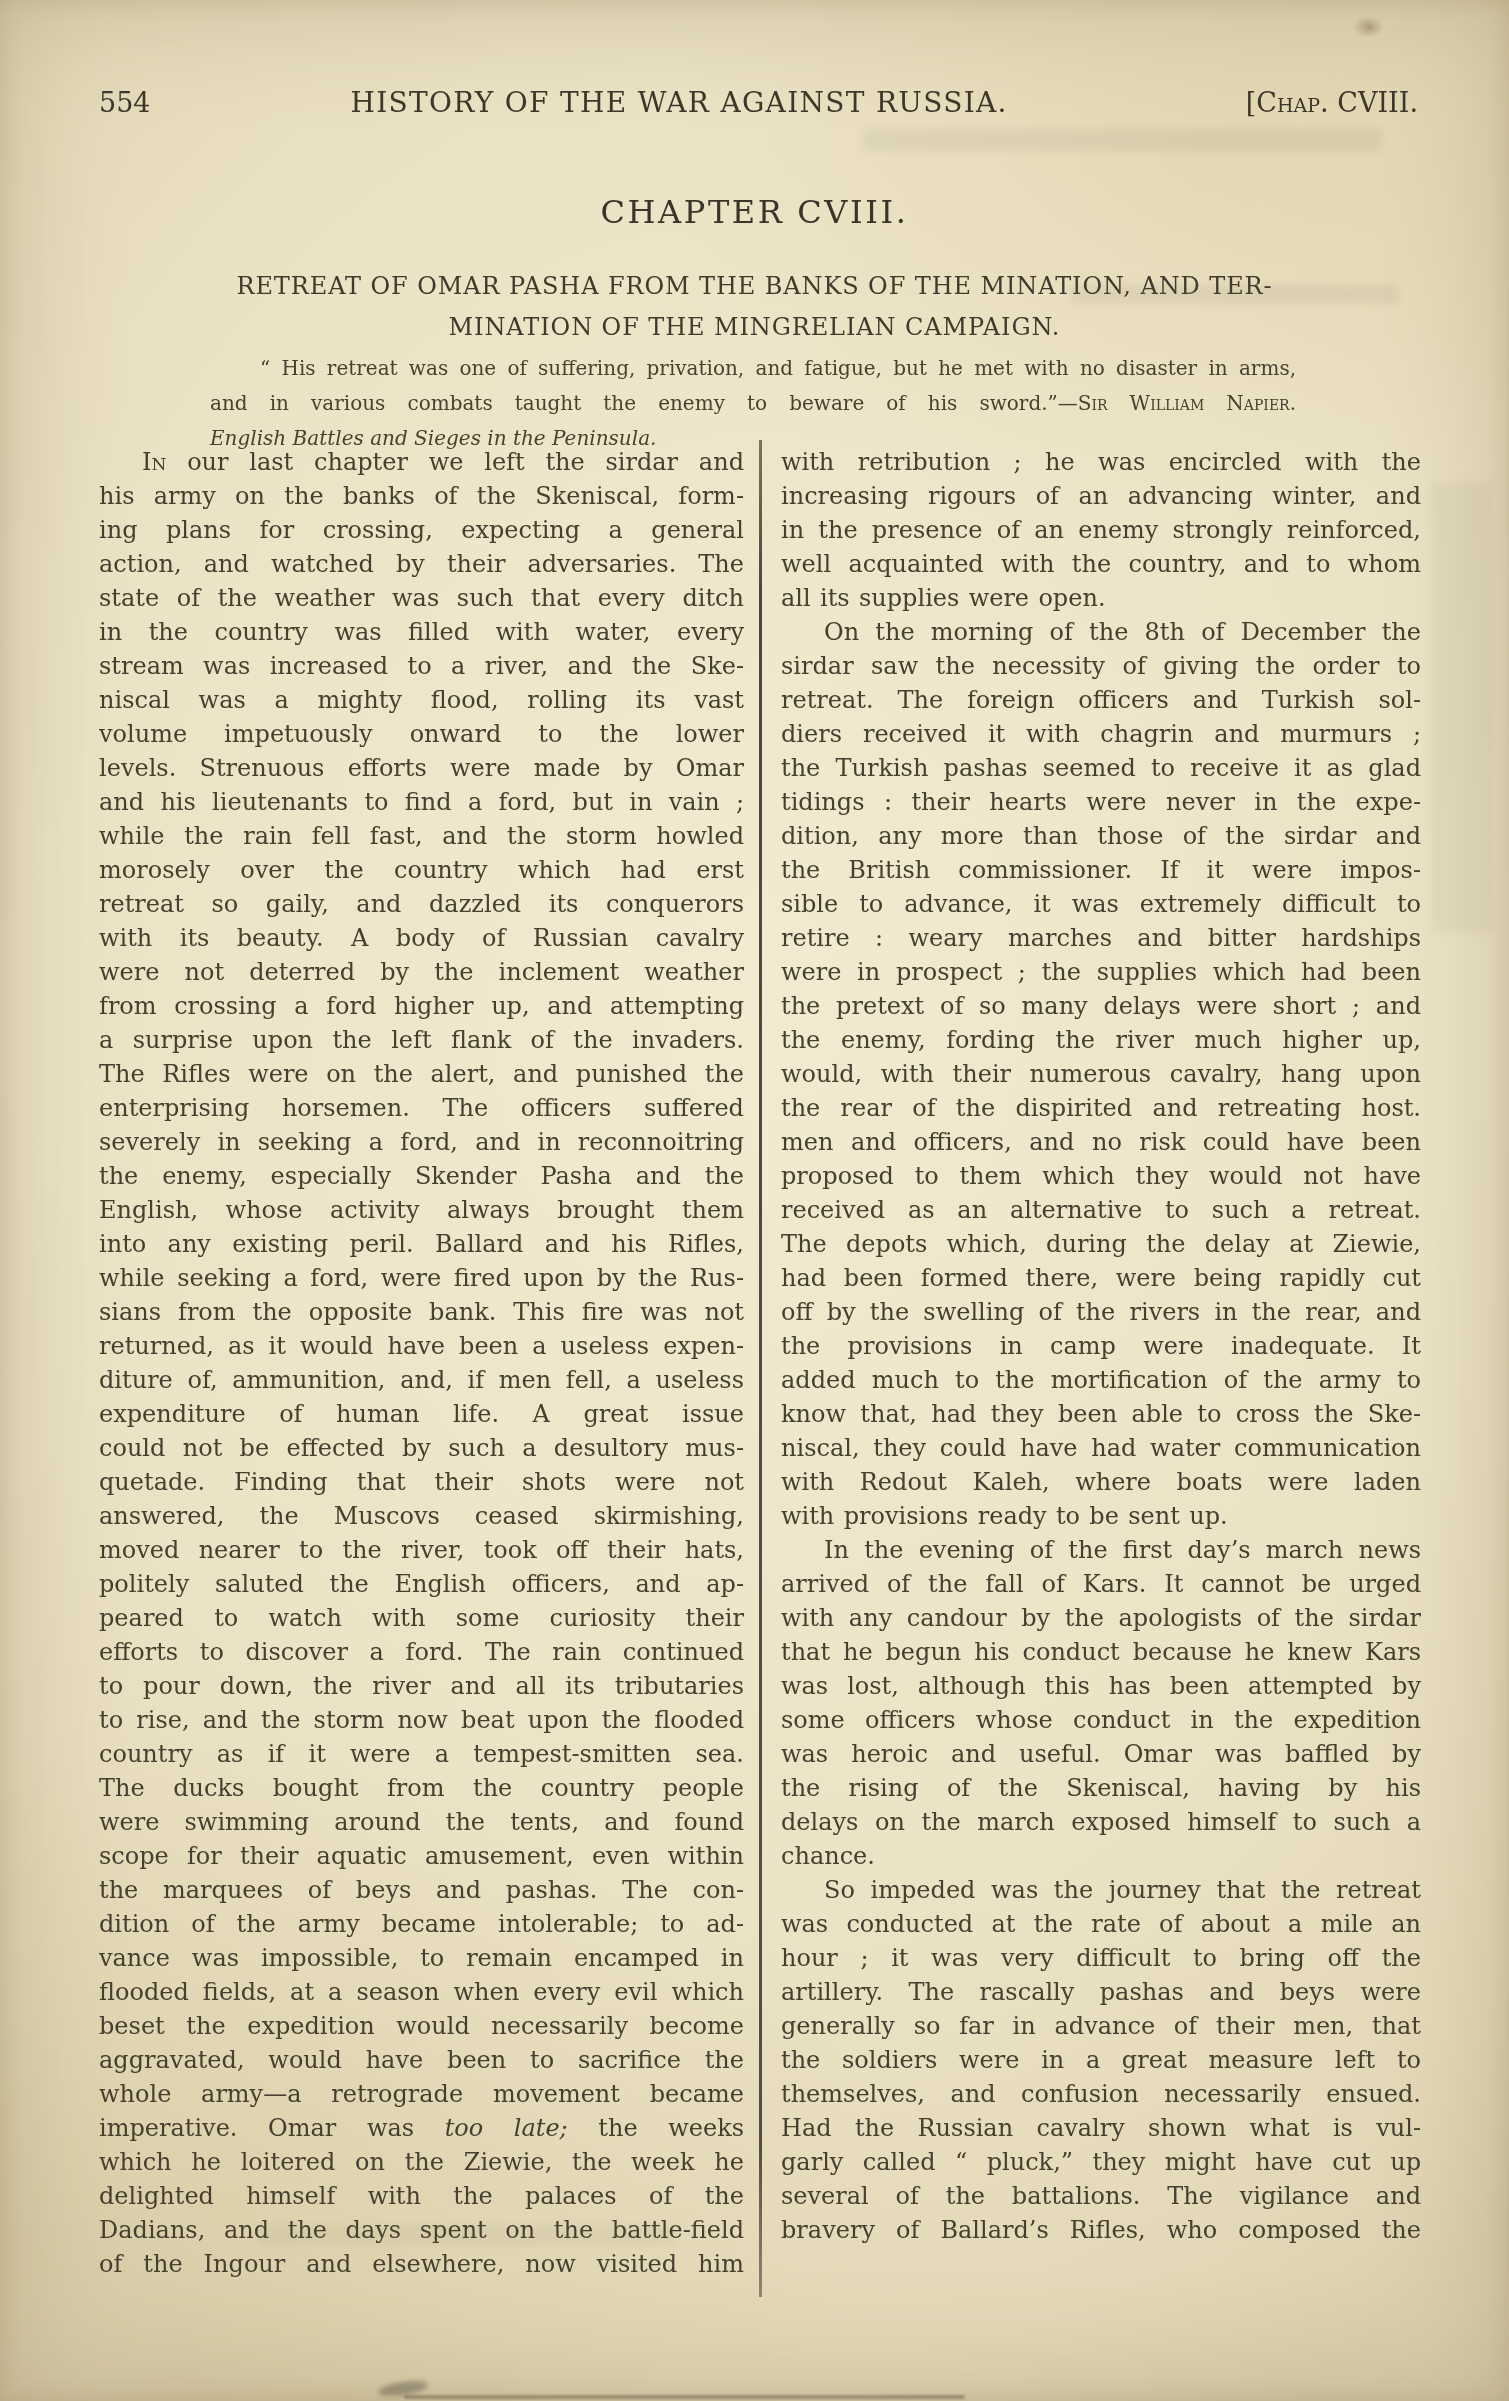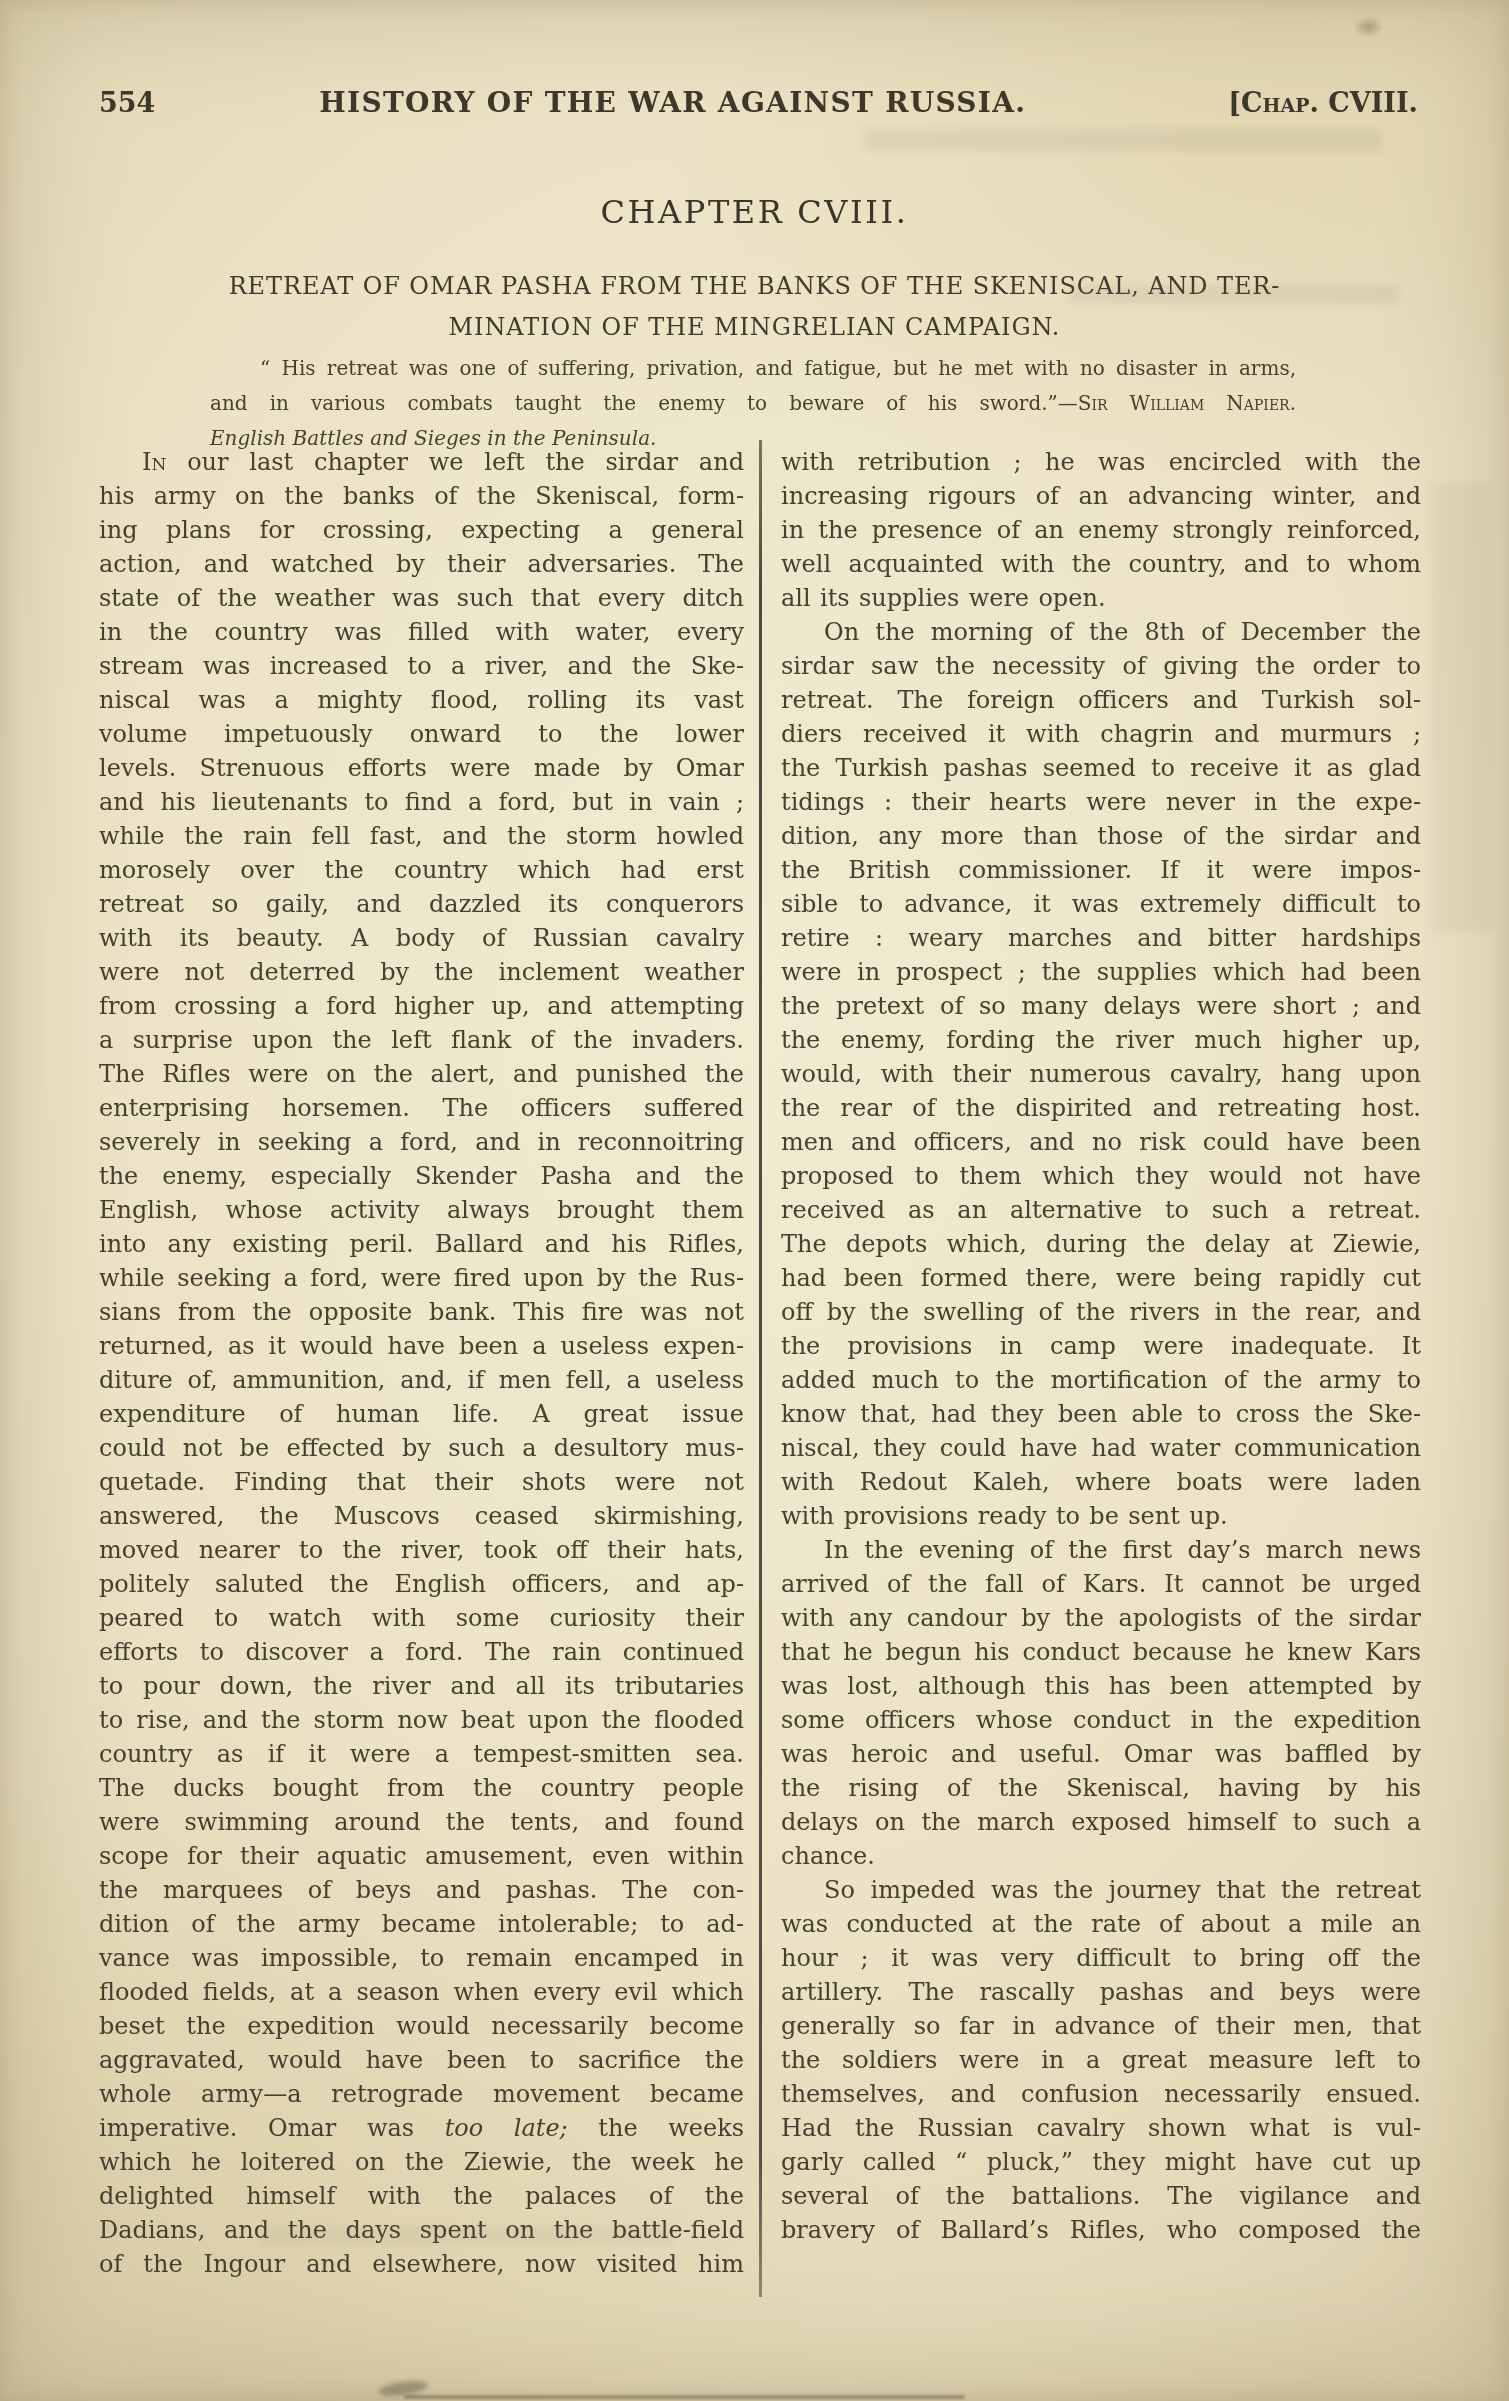--- a/index.html
+++ b/index.html
@@ -16,21 +16,20 @@
       radial-gradient(ellipse 1208px 1553px at 50% 42%, #f2ebd1 0%, #ece3c6 58%, #e3d8b7 88%, #dbcfae 100%);
   }
   .page::after{
     content:"";position:absolute;inset:0;pointer-events:none;
     box-shadow:inset 0 0 121px rgba(120,100,60,0.28), inset 0 0 21px rgba(120,100,60,0.18);
   }
   .header{
     position:absolute;top:86px;left:99px;right:91px;
     display:flex;justify-content:space-between;align-items:baseline;
     color:#3d382b;
-    font-weight:bold;
   }
   .page-number{font-size:27px;}
   .running-title{font-size:28px;letter-spacing:1.3px;transform:translateX(-19px);}
   .chapter-ref{font-size:27px;}
   .sc{font-variant:small-caps;}
   .i{font-style:italic;}
   .chapter-heading{
     position:absolute;top:193px;left:0;width:100%;
     text-align:center;font-size:32px;letter-spacing:2.6px;color:#3a352a;
   }
@@ -81,21 +80,21 @@
 
   <div class="header">
     <span class="page-number">554</span>
     <span class="running-title">HISTORY OF THE WAR AGAINST RUSSIA.</span>
     <span class="chapter-ref"><span>[</span><span class="sc">Chap.</span><span> CVIII.</span></span>
   </div>
 
   <div class="chapter-heading">CHAPTER CVIII.</div>
 
   <div class="subtitle">
-    <div>RETREAT OF OMAR PASHA FROM THE BANKS OF THE SKENISCAL, AND TER-</div>
+    <div>RETREAT OF OMAR PASHA FROM THE BANKS OF THE MINATION, AND TER-</div>
     <div>MINATION OF THE MINGRELIAN CAMPAIGN.</div>
   </div>
 
   <div class="epigraph" id="epigraph">
       <div class="line indent"><span>“ His retreat was one of suffering, privation, and fatigue, but he met with no disaster in arms,</span></div>
       <div class="line"><span>and in various combats taught the enemy to beware of his sword.”—</span><span class="sc">Sir William Napier.</span></div>
       <div class="line noj"><span class="i">English Battles and Sieges in the Peninsula.</span></div>
     </div>
 
   <div class="columns">

